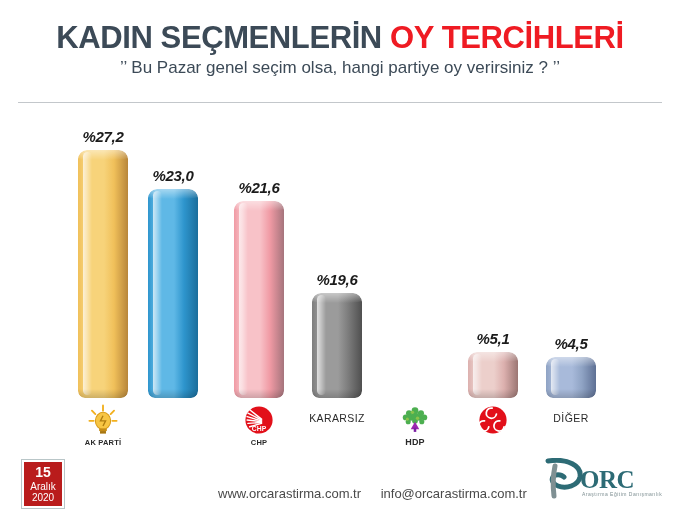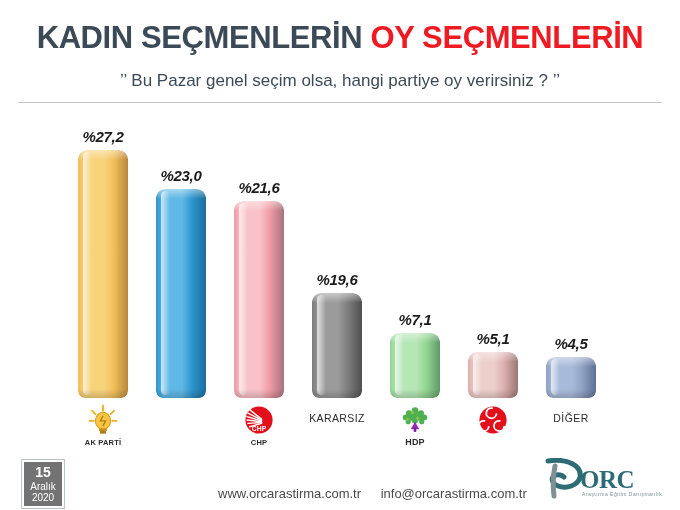--- a/index.html
+++ b/index.html
@@ -25,21 +25,21 @@
     margin-top: 22px;
     font-size: 31px;
     font-weight: bold;
     letter-spacing: -0.4px;
     line-height: 1.05;
     white-space: nowrap;
   }
   .title .t-dark { color: #3c4a57; }
   .title .t-red  { color: #ef1b23; }
   .subtitle {
-    margin-top: 16px;
+    margin-top: 3px;
     font-size: 17px;
     color: #3c4a57;
     font-weight: normal;
     white-space: nowrap;
   }
   .divider {
     position: absolute;
     left: 18px; top: 102px;
     width: 644px; height: 1px;
     background: #c3c7cb;
@@ -138,21 +138,21 @@
   
   .footer {
     position: absolute;
     left: 0; bottom: 0;
     width: 680px; height: 60px;
   }
   .datebox {
     position: absolute;
     left: 22px; bottom: 2px;
     width: 42px; height: 48px;
-    background: #737373;
+    background: #b91c1c;
     border: 2px solid #ffffff;
     outline: 1px solid #b9c6c8;
     color: #ffffff;
     text-align: center;
     padding-top: 3px;
     line-height: 1.12;
   }
   .datebox .d-day   { font-size: 14px; font-weight: bold; }
   .datebox .d-month { font-size: 10px; }
   .datebox .d-year  { font-size: 10px; }
@@ -191,21 +191,21 @@
   }
 </style>
 </head>
 <body>
 
 <div id="page">
 
   <div class="header">
     <div class="title">
       <span class="t-dark">KADIN SEÇMENLERİN</span>
-      <span class="t-red">OY SEÇMENLERİN</span>
+      <span class="t-red">OY TERCİHLERİ</span>
     </div>
     <div class="subtitle">’’ Bu Pazar genel seçim olsa, hangi partiye oy verirsiniz ? ’’</div>
   </div>
   <div class="divider"></div>
 
   <div class="chart" id="chart">
       <div class="bar-slot" style="left: 64px;">
         <div class="bar-wrap">
           <div class="bar-value">%27,2</div>
           <div class="bar" style="height: 248px;">
@@ -225,21 +225,21 @@
         <line x1="36" y1="21" x2="31" y2="21"></line>
       </g>
       <ellipse cx="20" cy="21" rx="9" ry="10" fill="#f7c544" stroke="#d89a15" stroke-width="1.2"></ellipse>
       <path d="M20 15 l-3 6 h6 l-3 6" fill="none" stroke="#b07d10" stroke-width="1.6"></path>
       <rect x="15.5" y="30" width="9" height="3" fill="#c58c16"></rect>
       <rect x="16.5" y="33" width="7" height="3" fill="#a8760f"></rect>
             </svg></div>
           <div class="party-name">AK PARTİ</div>
         </div>
       </div>
-      <div class="bar-slot" style="left: 142px; text-align: center;">
+      <div class="bar-slot" style="left: 134px; text-align: center;">
         <div class="bar-wrap">
           <div class="bar-value">%23,0</div>
           <div class="bar" style="height: 209px;">
             <div class="face" style="background: linear-gradient(to right, rgb(46, 149, 205) 0%, rgb(95, 184, 230) 16%, rgb(95, 184, 230) 52%, rgb(46, 149, 205) 72%, rgb(27, 110, 156) 100%);"></div>
             <div class="gloss"></div>
             <div class="cap"></div>
             <div class="foot"></div>
           </div>
         </div>
       </div>
@@ -277,29 +277,20 @@
             <div class="gloss"></div>
             <div class="cap"></div>
             <div class="foot"></div>
           </div>
         </div>
         <div class="party text-only">
           <div class="party-name big">KARARSIZ</div>
         </div>
       </div>
       <div class="bar-slot" style="left: 376px;">
-        <div class="bar-wrap">
-          <div class="bar-value">%7,1</div>
-          <div class="bar" style="height: 65px;">
-            <div class="face" style="background: linear-gradient(to right, rgb(147, 214, 147) 0%, rgb(182, 230, 182) 16%, rgb(182, 230, 182) 52%, rgb(147, 214, 147) 72%, rgb(95, 154, 103) 100%);"></div>
-            <div class="gloss"></div>
-            <div class="cap"></div>
-            <div class="foot"></div>
-          </div>
-        </div>
         <div class="party">
           <div class="party-logo"><svg viewBox="0 0 40 40" width="34" height="34">
       <g fill="#4caf50">
         <circle cx="20" cy="9" r="4"></circle>
                 <circle cx="13" cy="12" r="3.6"></circle>
                 <circle cx="27" cy="12" r="3.6"></circle>
         <circle cx="9" cy="17" r="3.4"></circle>
                 <circle cx="31" cy="17" r="3.4"></circle>
         <circle cx="15" cy="17" r="3.8"></circle>
                 <circle cx="25" cy="17" r="3.8"></circle>

